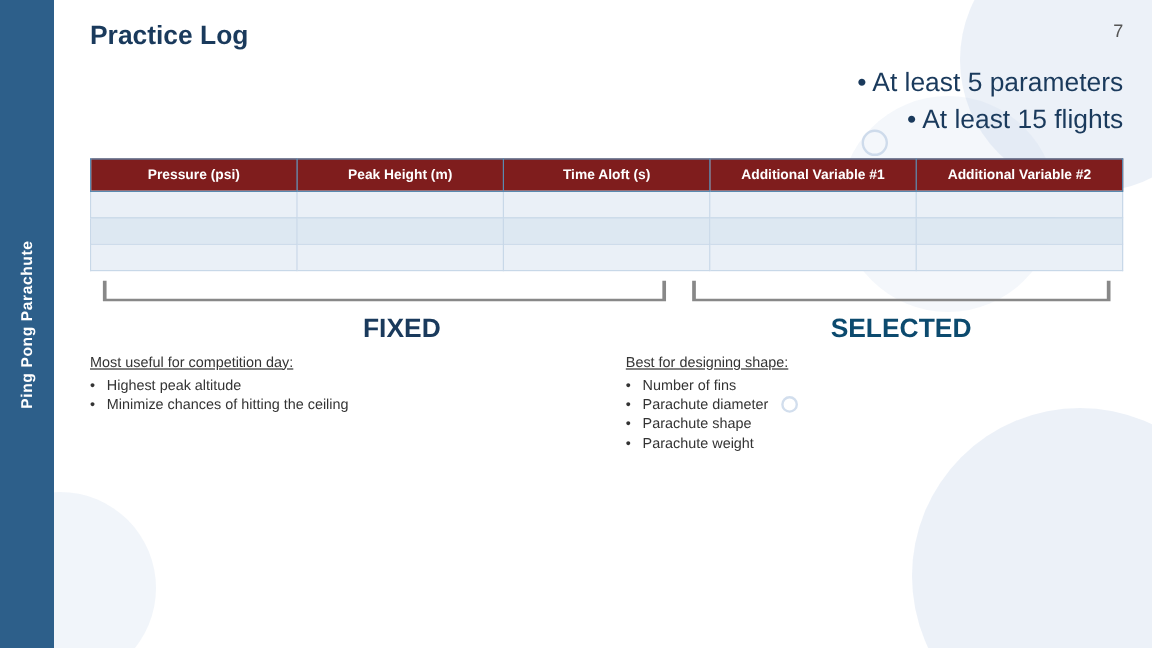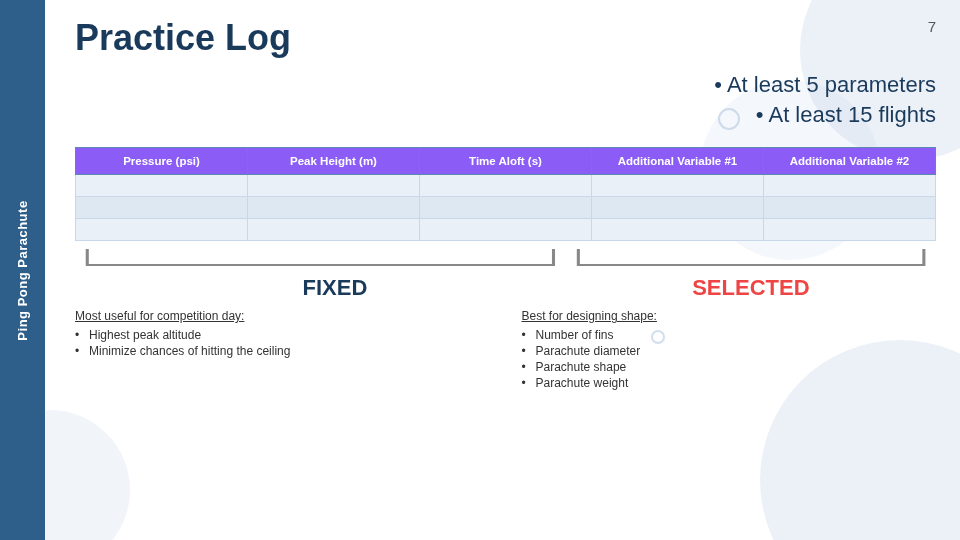--- a/index.html
+++ b/index.html
@@ -119,21 +119,21 @@
       left: 55px;
       top: 0;
       right: 0;
       bottom: 0;
       padding: 18px 24px 14px 20px;
       z-index: 1;
     }
 
     
     .title {
-      font-size: 36px;
+      font-size: 22px;
       font-weight: 700;
       color: #1a3a5c;
       margin-bottom: 12px;
       line-height: 1.1;
     }
 
     
     .bullets {
       margin-bottom: 16px;
     }
@@ -151,21 +151,21 @@
       margin-bottom: 6px;
     }
 
     table {
       width: 100%;
       border-collapse: collapse;
       table-layout: fixed;
     }
 
     th {
-      background: #8b5cf6;
+      background: #7f1d1d;
       color: white;
       font-size: 11.5px;
       font-weight: 600;
       padding: 7px 8px;
       text-align: center;
       border: 1px solid #5a8ab0;
     }
 
     td {
       height: 22px;
@@ -299,21 +299,21 @@
         <path d="M8,2 L8,18 L232,18 L232,2" fill="none" stroke="#888" stroke-width="2"></path>
       </svg>
     </div>
   </div>
 
   <div style="display:flex; margin-bottom:8px;">
     <div style="width:57%; text-align:center;">
       <span style="font-size:22px; font-weight:700; color:#1a3a5c;margin-left:29px;">FIXED</span>
     </div>
     <div style="width:43%; text-align:center;">
-      <span style="font-size:22px; font-weight:700; color:#ef4444;text-align:center;">SELECTED</span>
+      <span style="font-size:22px; font-weight:700; color:#0c4a6e;text-align:center;">SELECTED</span>
     </div>
   </div>
 
   <div class="bottom-section">
     <div class="bottom-left">
       <div class="bottom-title">Most useful for competition day:</div>
       <ul class="bottom-list">
         <li>Highest peak altitude</li>
         <li>Minimize chances of hitting the ceiling</li>
       </ul>

